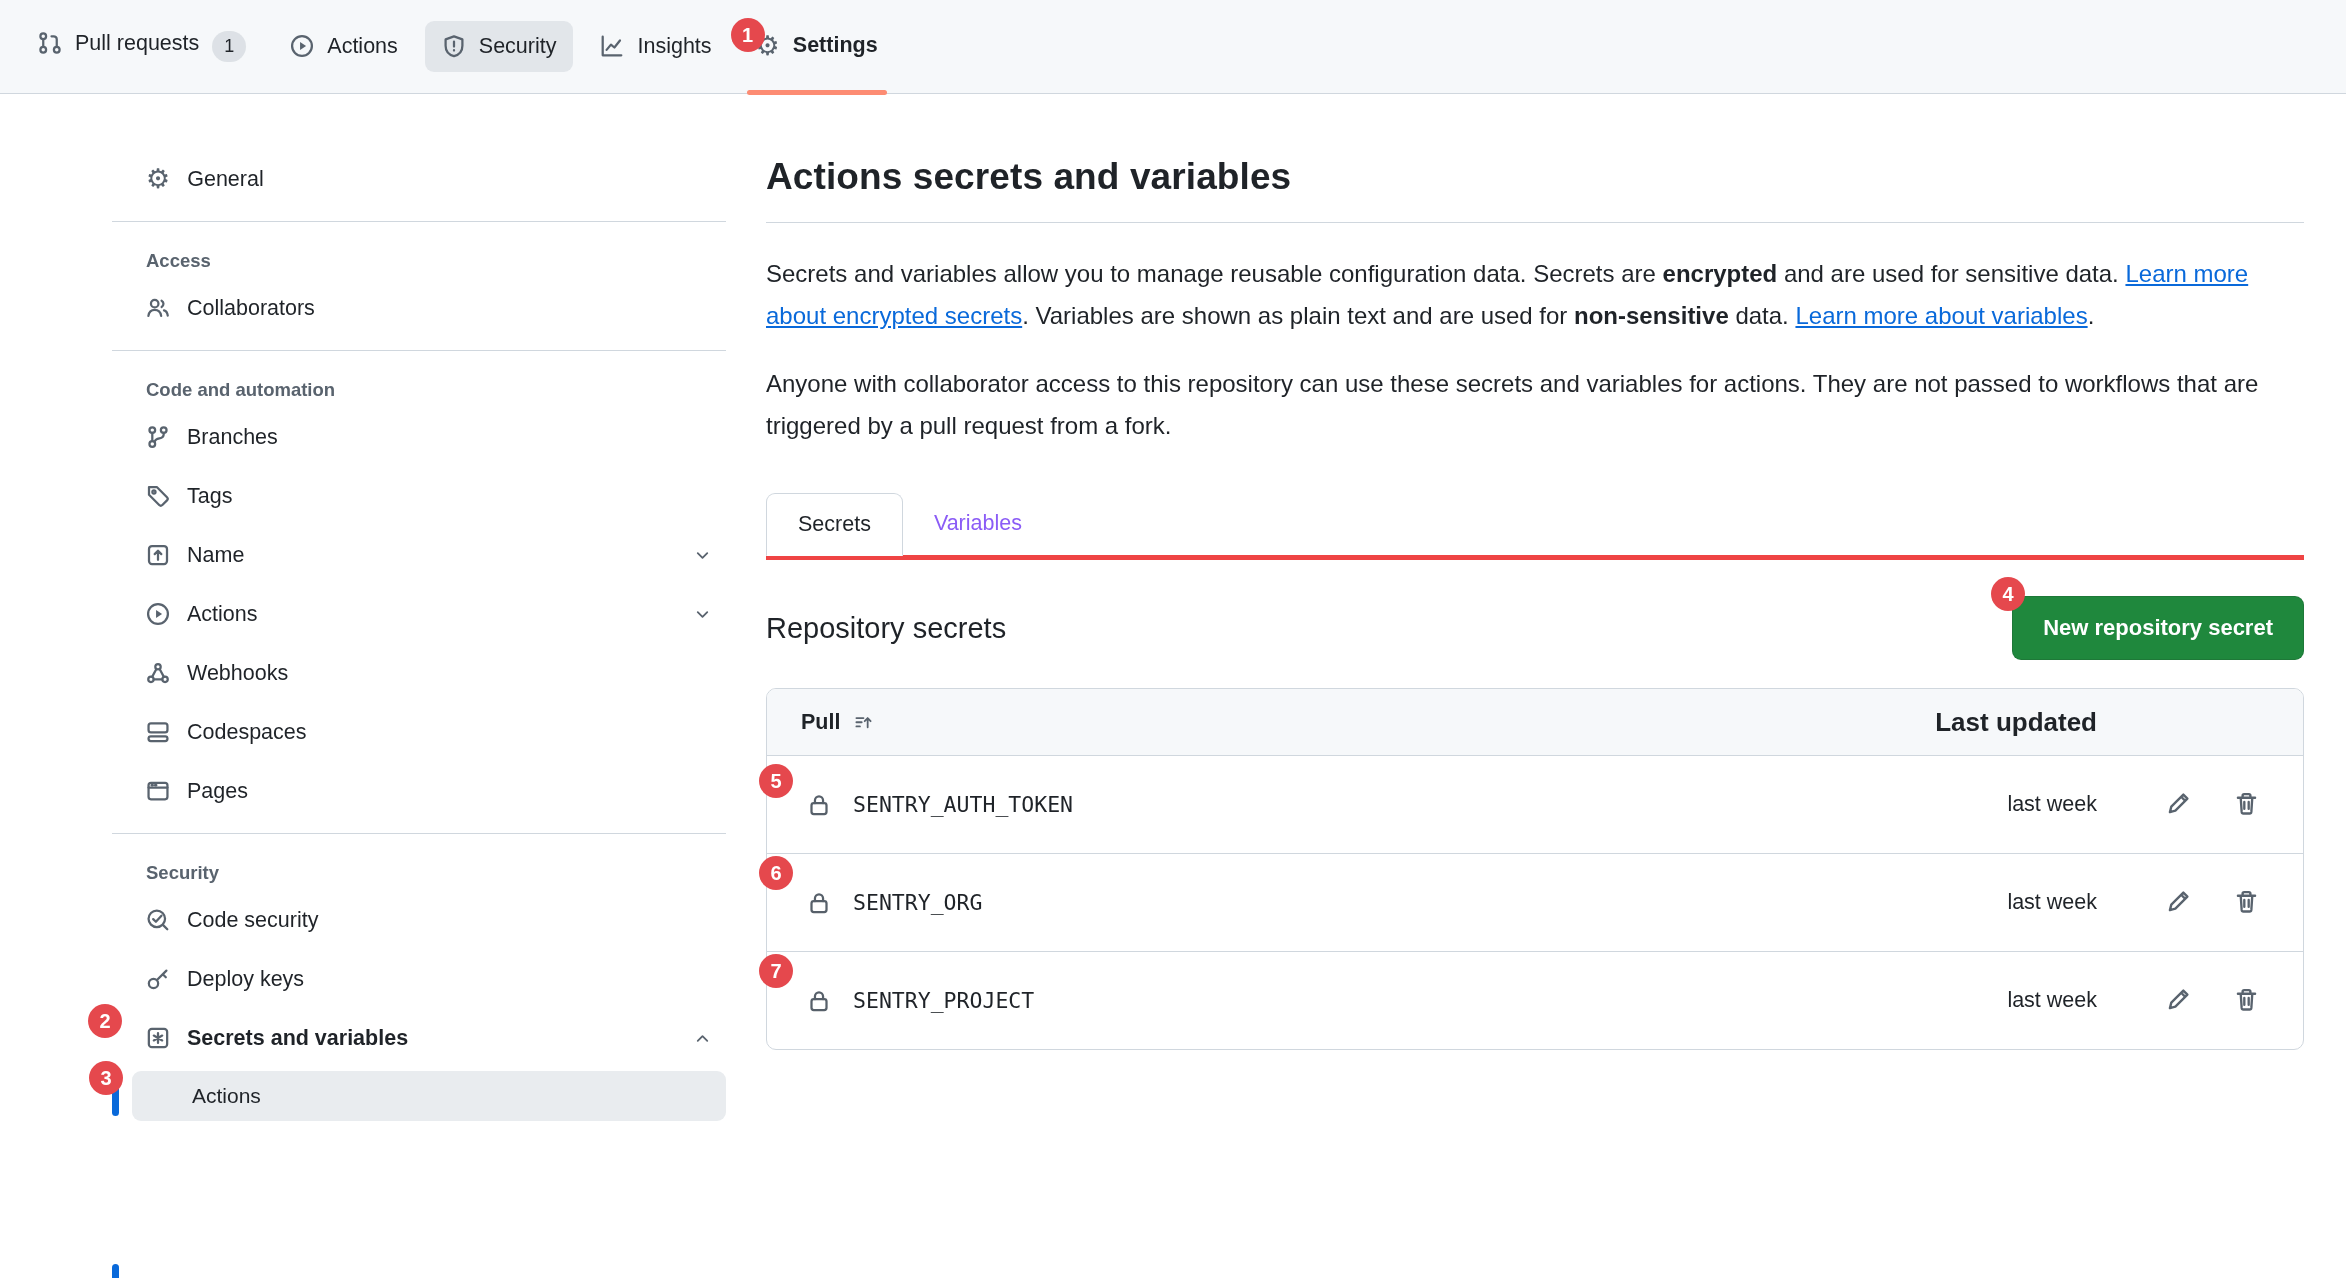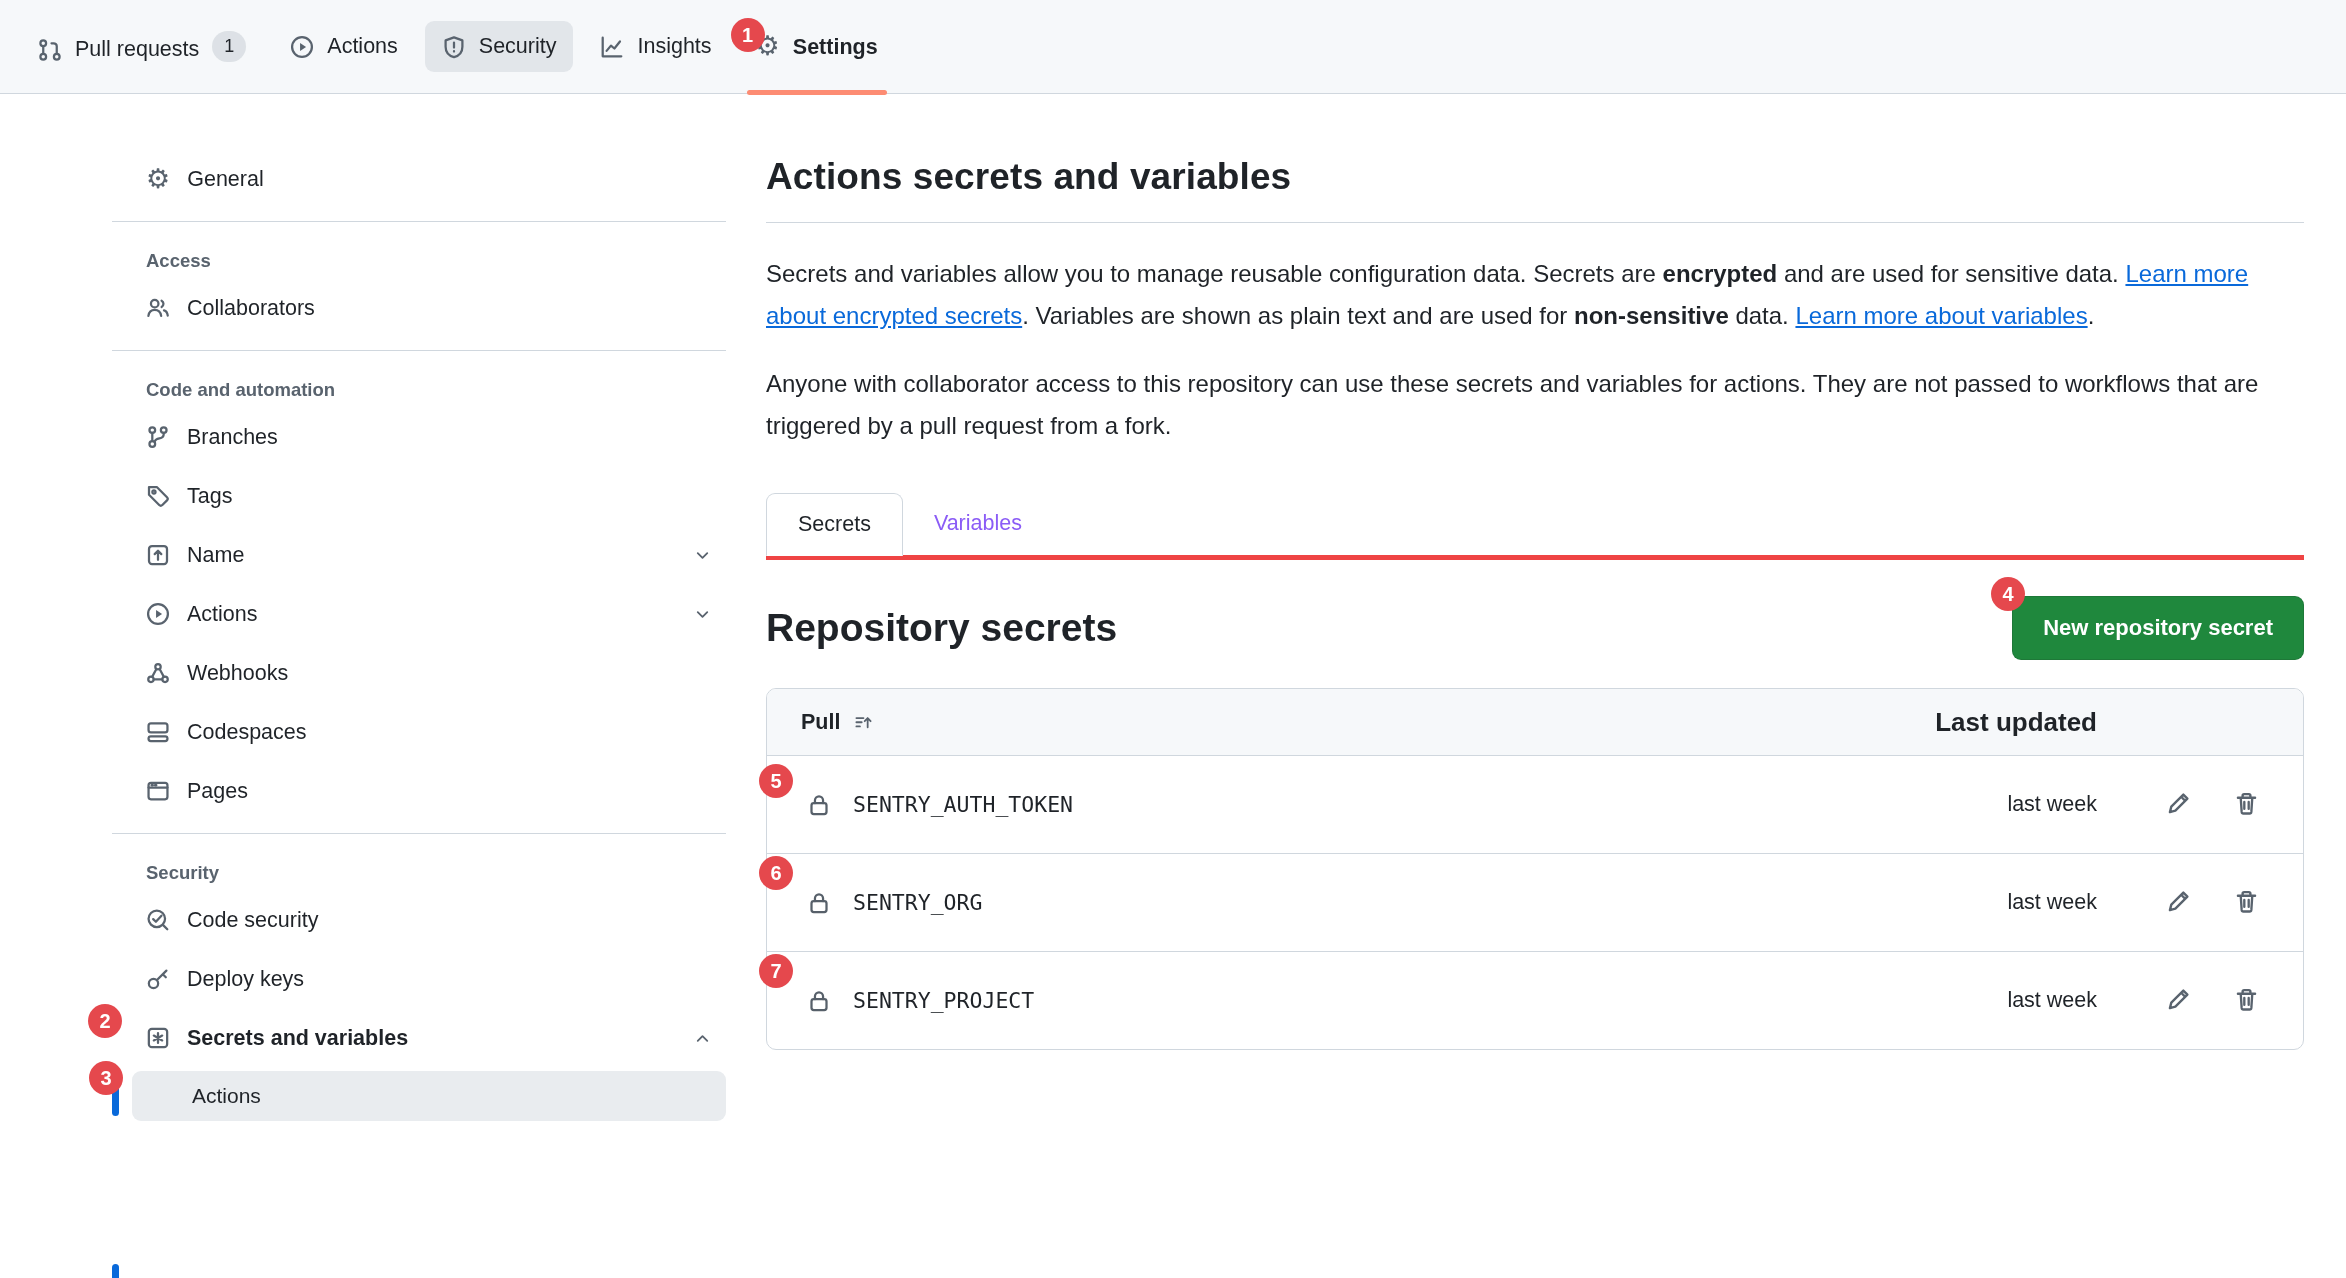--- a/index.html
+++ b/index.html
@@ -16,21 +16,21 @@
   svg.ic.sm { width:19px; height:19px; }
   svg.ic.md { width:25px; height:25px; }
   .gear-glyph { font-size:27px; line-height:1; color:#59636e; flex:none; }
 
   
   .topnav {
     position:relative; height:94px; background:#f6f8fa; border-bottom:1px solid #d0d7de;
     display:flex; align-items:stretch; padding:0 16px; z-index:5;
   }
   .nav-item { position:relative; display:flex; align-items:center; margin:0 5px; cursor:pointer; }
-  .nav-pill { display:flex; align-items:flex-end; gap:13px; padding:13px 17px; border-radius:9px;
+  .nav-pill { display:flex; align-items:flex-start; gap:13px; padding:13px 17px; border-radius:9px;
               font-size:21.5px; color:#1f2328; }
   .nav-pill .navic { color:#59636e; display:flex; align-items:center; }
   .nav-item.hovered .nav-pill { background:rgba(175,184,193,0.28); }
   .nav-item.active .nav-pill { font-weight:700; }
   .counter { background:rgba(175,184,193,0.35); border-radius:30px; min-width:34px; height:31px;
              padding:0 11px; display:flex; align-items:center; justify-content:center;
              font-size:18px; color:#1f2328; }
   .nav-underline { position:absolute; left:8px; right:8px; bottom:-2px; height:5px;
                    background:#fd8c73; border-radius:4px; }
 
@@ -60,21 +60,21 @@
   .intro b, .para2 b { font-weight:700; }
   a.link { color:#0969da; text-decoration:underline; cursor:pointer; }
   .para2 { margin-top:26px; font-size:24px; line-height:42px; }
 
   .tabs { margin-top:46px; display:flex; border-bottom:5px solid #ef4444; }
   .tab { padding:18px 31px; font-size:21.5px; color:#8b5cf6; cursor:pointer; }
   .tab.active { color:#1f2328; background:#fff; border:1px solid #d0d7de; border-bottom:1px solid #fff;
                 border-radius:9px 9px 0 0; margin-bottom:-1px; }
 
   .sec-head-row { margin-top:36px; display:flex; align-items:center; justify-content:space-between; }
-  .sec-heading { font-size:39px; font-weight:700; }
+  .sec-heading { font-size:29px; font-weight:400; }
   .btn-green { position:relative; background:#1f883d; color:#fff; border:1px solid rgba(27,31,36,0.15);
                border-radius:9px; height:64px; padding:0 30px; font-size:22px; font-weight:600;
                font-family:inherit; cursor:pointer; }
 
   .stable { margin-top:28px; border:1px solid #d0d7de; border-radius:10px; }
   .thead { display:flex; align-items:center; height:66px; background:#f6f8fa;
            border-radius:9px 9px 0 0; padding:0 36px 0 34px; font-size:21.5px; font-weight:700; }
   .col-name { flex:1; display:flex; align-items:center; gap:14px; min-width:0; }
   .col-updated { width:250px; text-align:right; font-size:26px; }
   .col-actions { width:170px; display:flex; justify-content:flex-end; gap:26px; }

